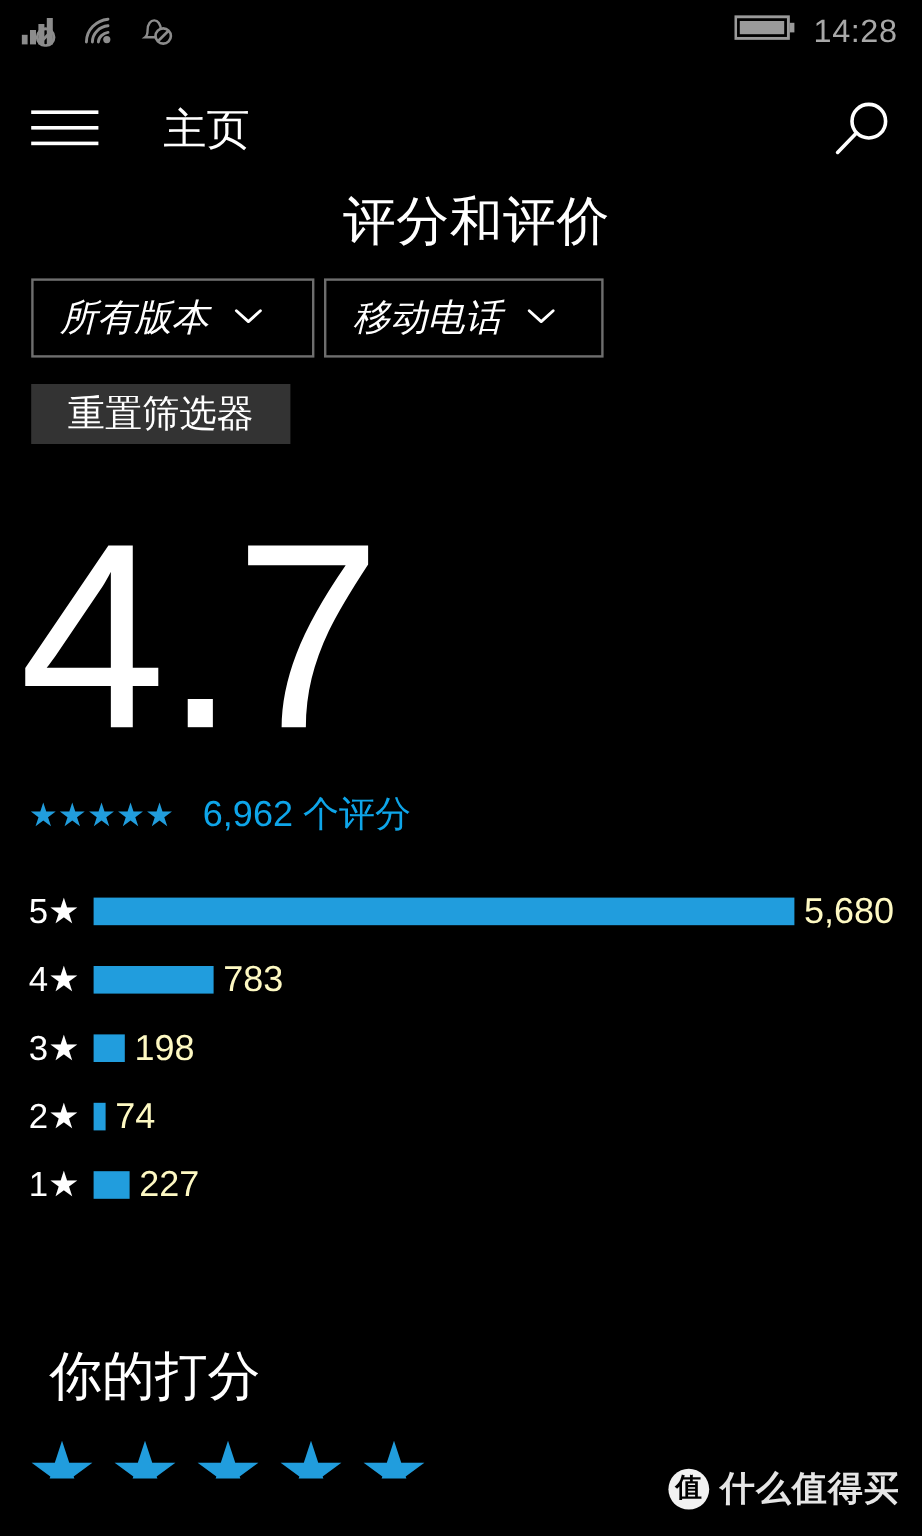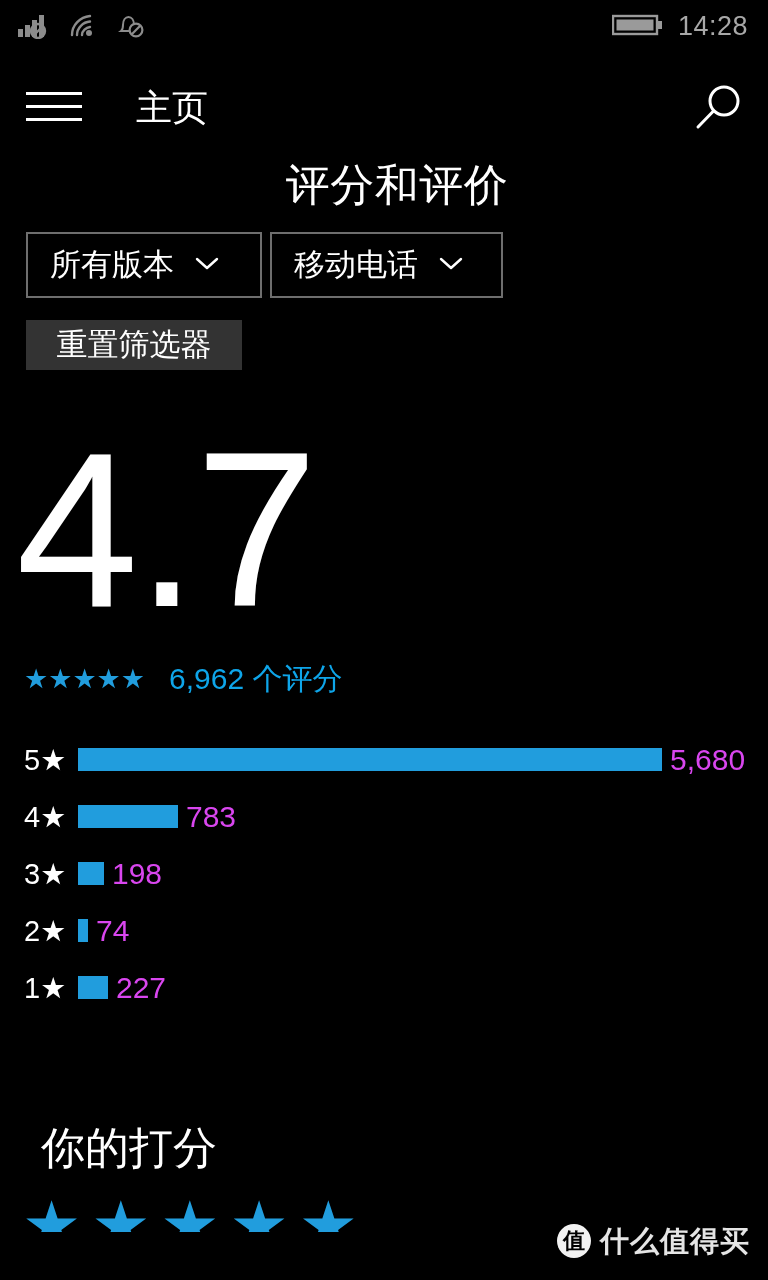--- a/index.html
+++ b/index.html
@@ -27,21 +27,21 @@
     position: absolute;
     left: 18px; top: 13px;
     display: flex;
     align-items: flex-end;
     gap: 16px;
   }
   .sb-right {
     position: absolute;
     right: 20px; top: 10px;
     display: flex;
-    align-items: flex-end;
+    align-items: flex-start;
     gap: 14px;
   }
   .sb-time {
     font-size: 27px;
     color: #a8a8a8;
     letter-spacing: 0.5px;
     line-height: 32px;
   }
 
   
@@ -96,20 +96,21 @@
     letter-spacing: 0.5px;
     color: #ffffff;
     text-align: center;
   }
 
   .filters {
     margin-top: 18px;
     padding-left: 26px;
     display: flex;
     gap: 8px;
+    font-style: italic;
   }
   .dropdown {
     box-sizing: border-box;
     height: 66px;
     border: 2px solid #6e6e6e;
     background: #000000;
     display: flex;
     align-items: center;
     padding: 0 16px 0 22px;
     cursor: pointer;
@@ -197,21 +198,21 @@
   }
   .hrow .hbar {
     height: 23px;
     background: #219ddd;
     flex: 0 0 auto;
   }
   .hrow .hval {
     margin-left: 8px;
     font-size: 30px;
     font-weight: 300;
-    color: #d946ef;
+    color: #fef9c3;
     line-height: 34px;
     white-space: nowrap;
   }
 
   
   .your-rating-title {
     margin: 15px;
     padding: 88px 0 0 26px;
     font-size: 44px;
     font-weight: 300;

